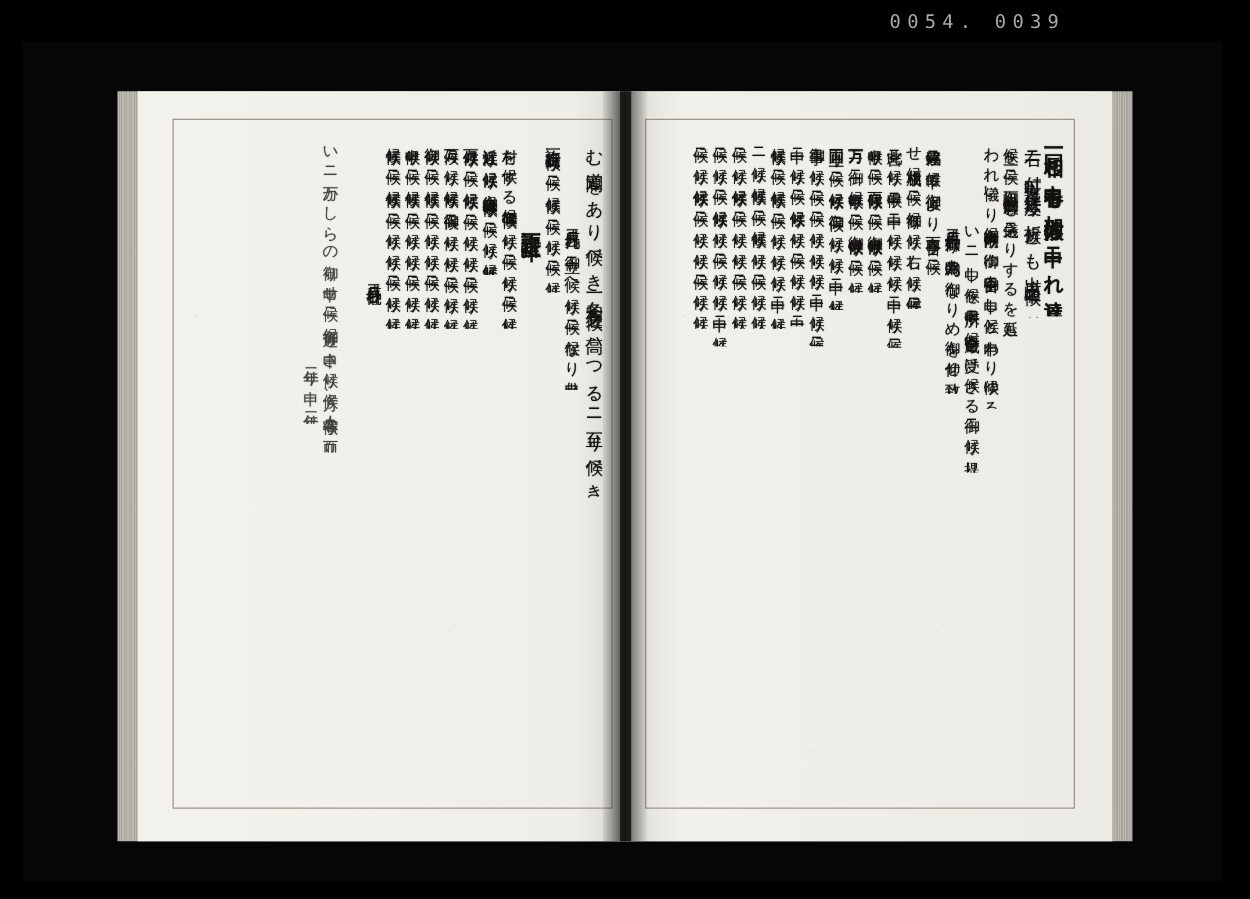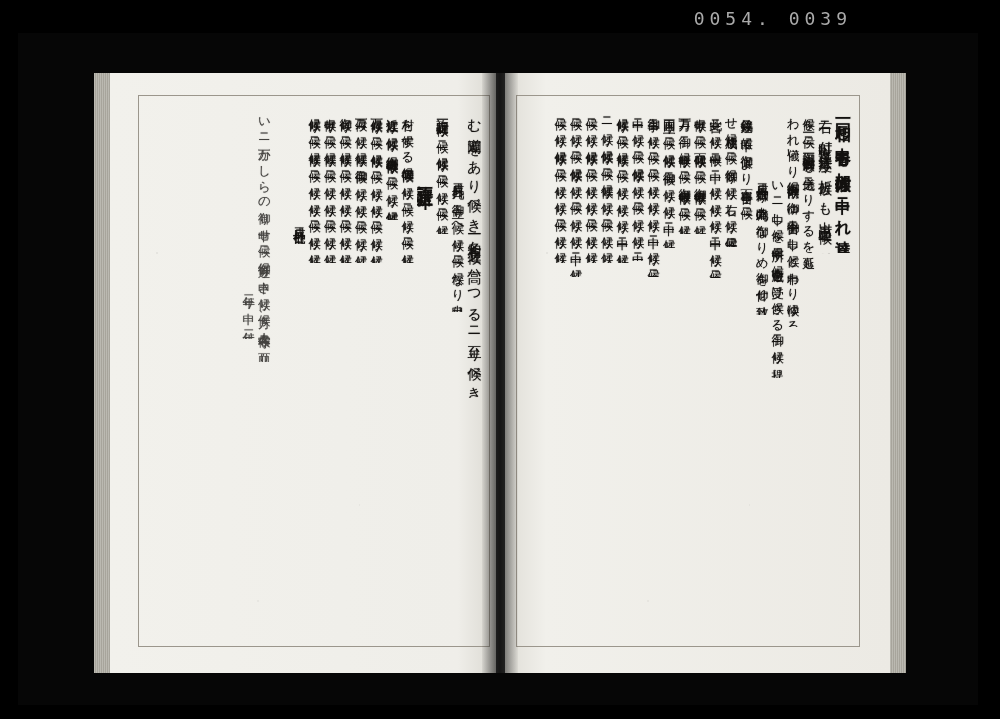--- a/index.html
+++ b/index.html
@@ -21,21 +21,21 @@
     background: #000000;
   }
 
   
   .frame-numbers {
     position: absolute;
     top: 8px;
     right: 148px;
     color: #b9b9b9;
     font-family: "DejaVu Sans Mono", monospace;
-    font-size: 18px;
+    font-size: 15px;
     letter-spacing: 5px;
     white-space: pre;
     opacity: 0.92;
     text-align: right;
   }
 
   
   .book {
     position: absolute;
     left: 18px;

